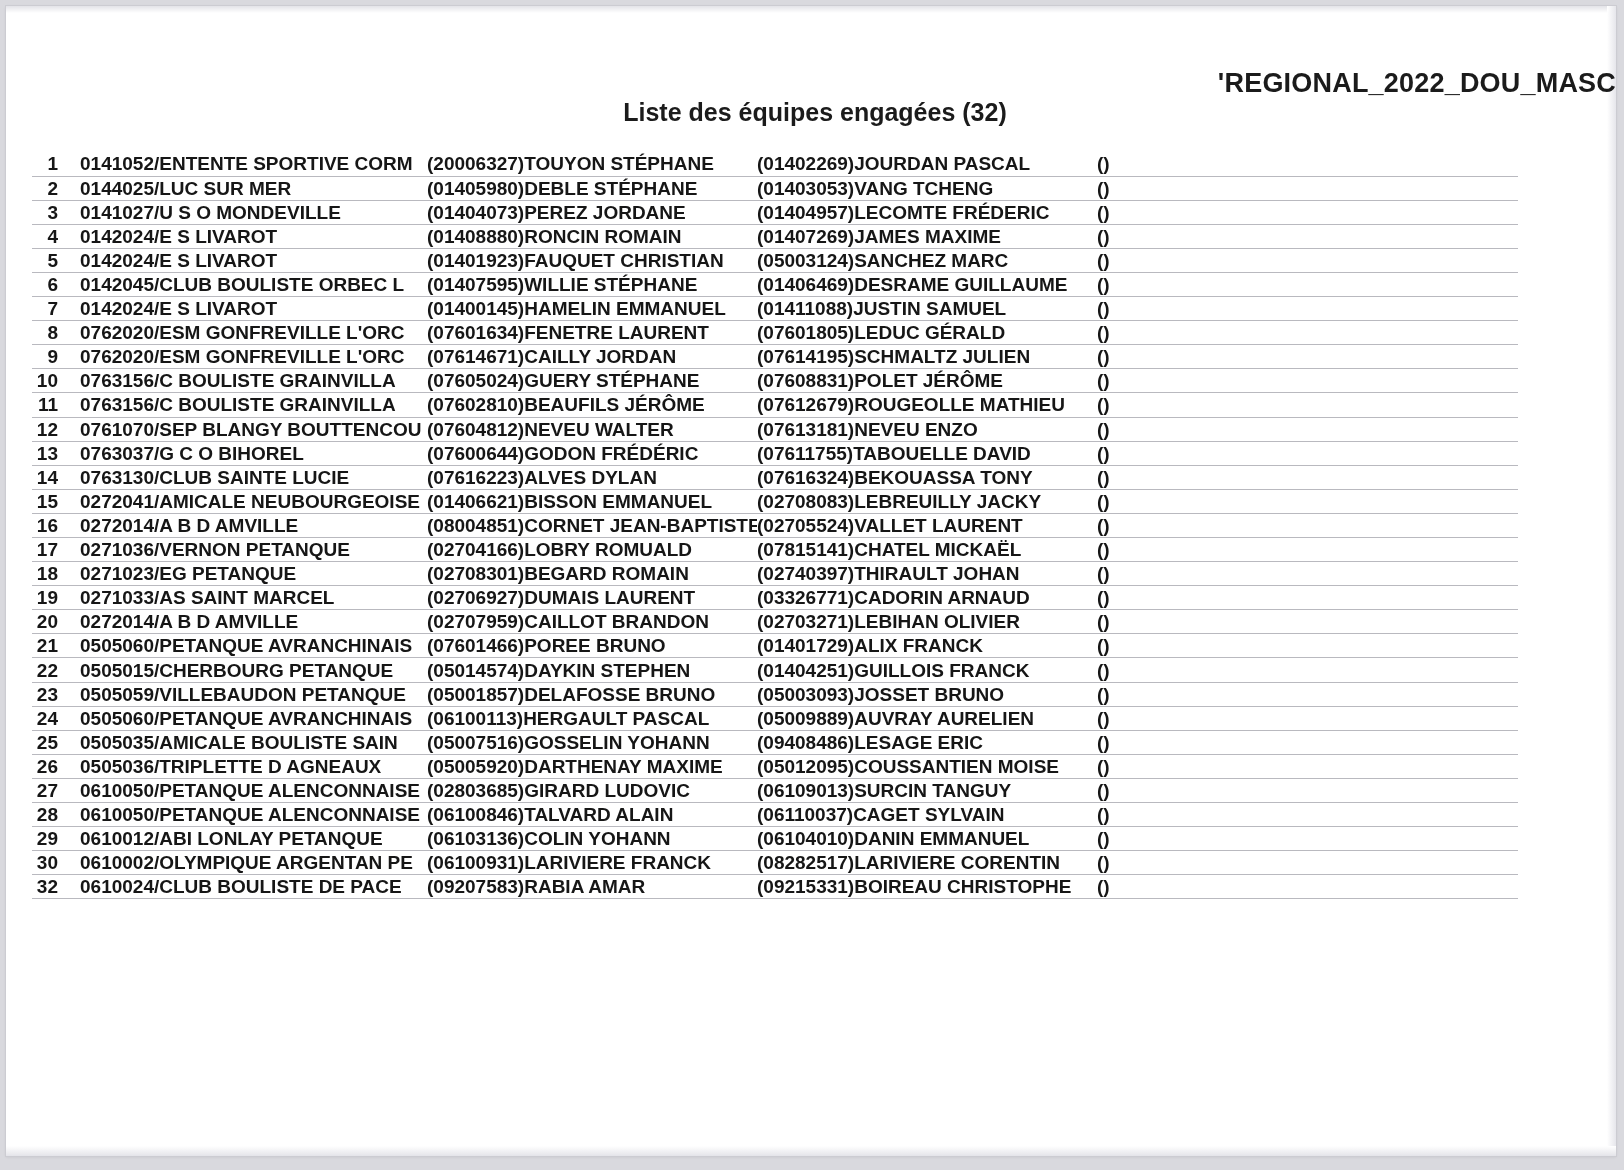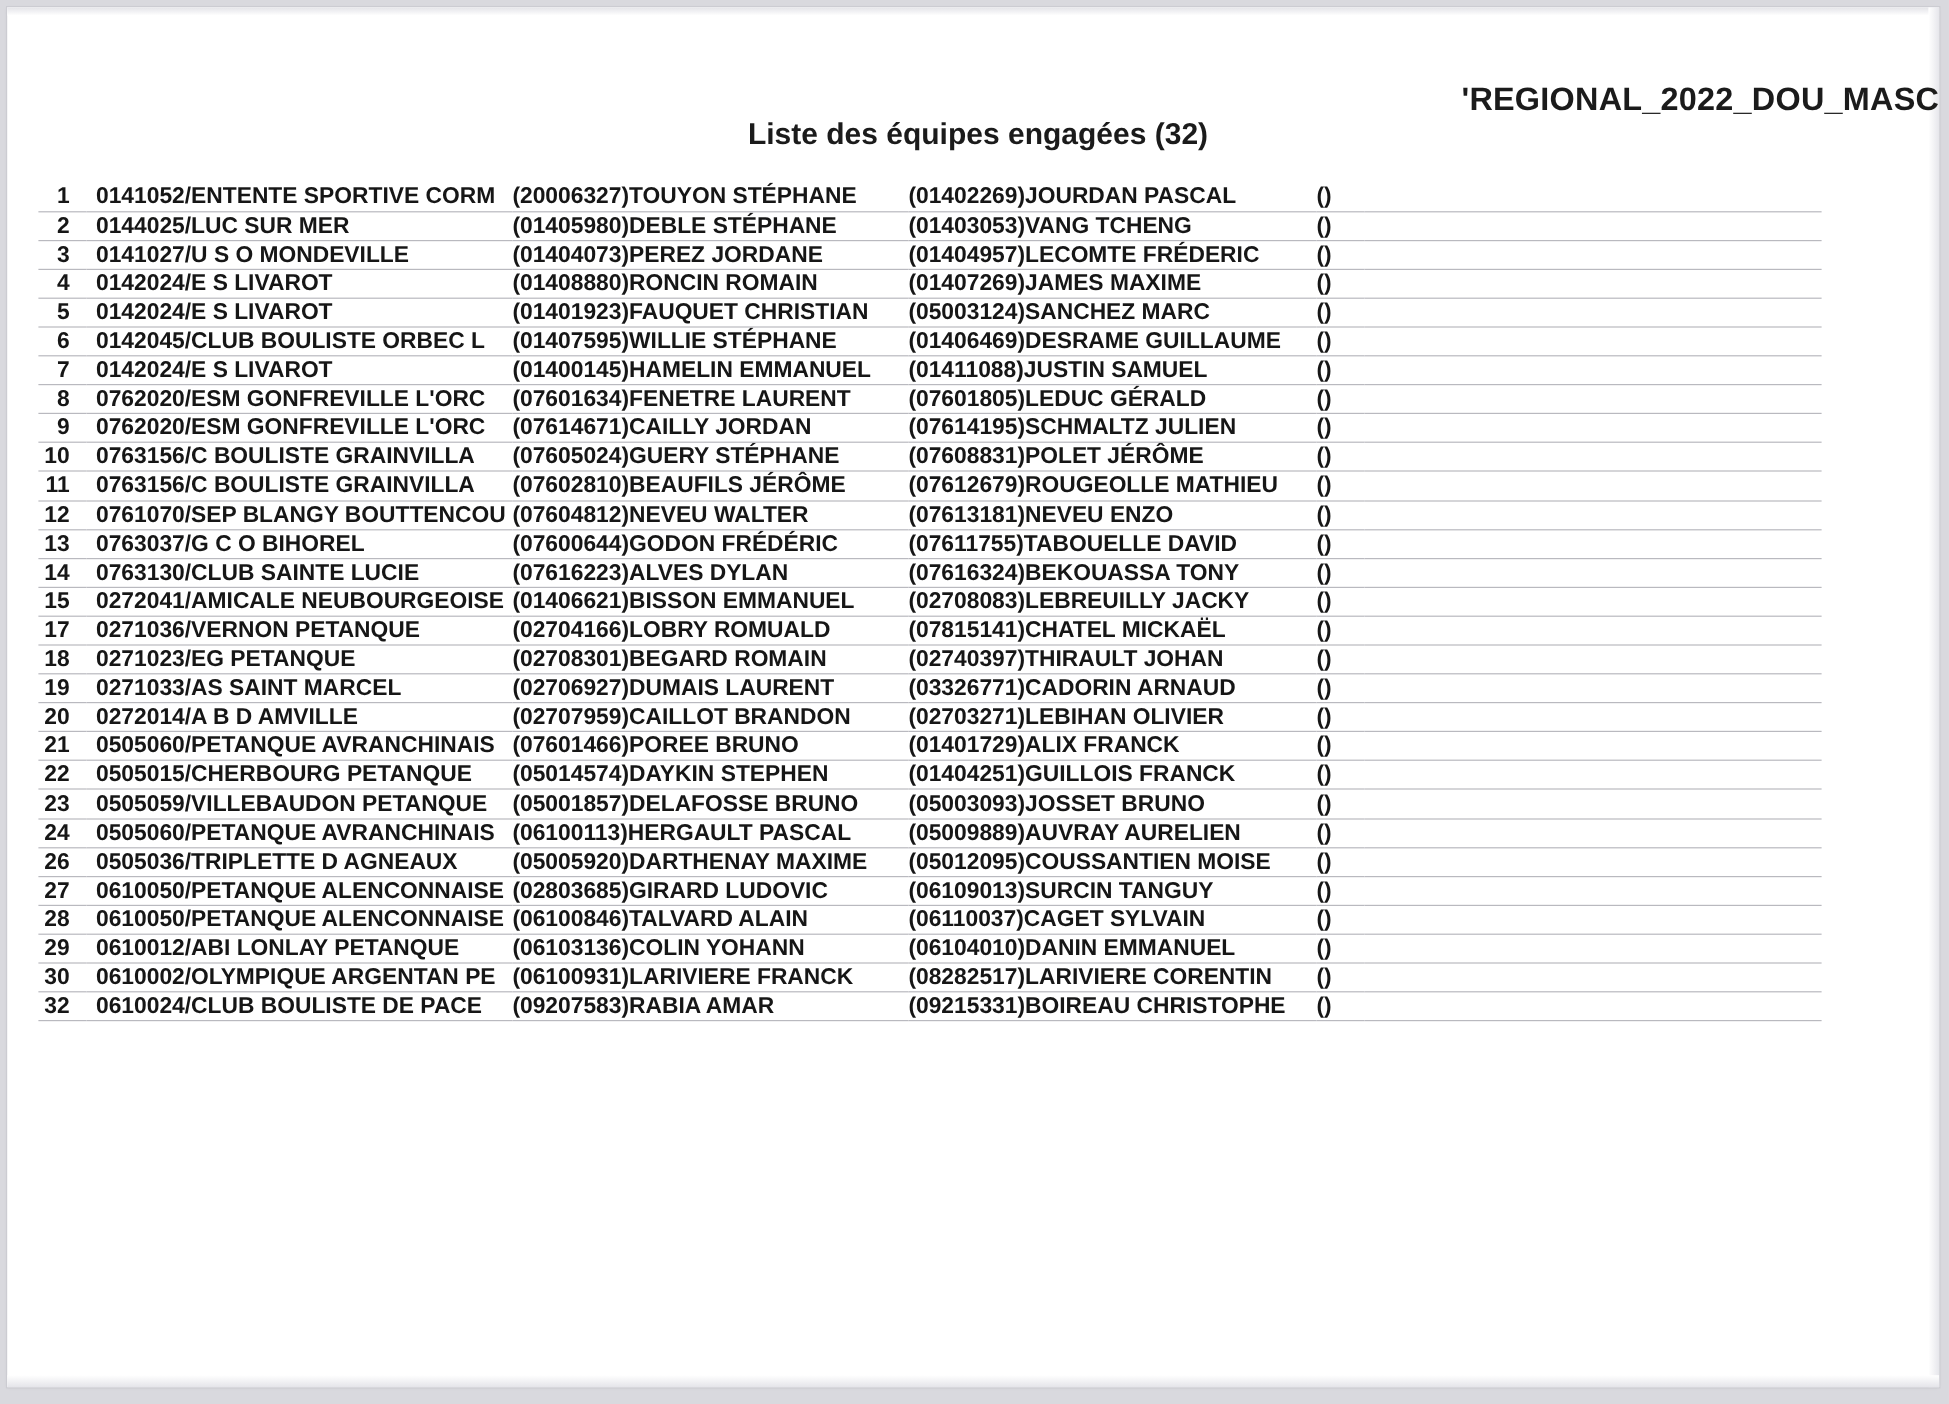--- a/index.html
+++ b/index.html
@@ -250,20 +250,28 @@
         </tr>
         <tr>
           <td class="c-rank">15</td>
           <td class="c-club">0272041/AMICALE NEUBOURGEOISE</td>
           <td class="c-p1">(01406621)BISSON EMMANUEL</td>
           <td class="c-p2">(02708083)LEBREUILLY JACKY</td>
           <td class="c-paren">()</td>
           <td class="c-tail"></td>
         </tr>
         <tr>
+          <td class="c-rank">16</td>
+          <td class="c-club">0272014/A B D AMVILLE</td>
+          <td class="c-p1">(08004851)CORNET JEAN-BAPTISTE</td>
+          <td class="c-p2">(02705524)VALLET LAURENT</td>
+          <td class="c-paren">()</td>
+          <td class="c-tail"></td>
+        </tr>
+        <tr>
           <td class="c-rank">17</td>
           <td class="c-club">0271036/VERNON PETANQUE</td>
           <td class="c-p1">(02704166)LOBRY ROMUALD</td>
           <td class="c-p2">(07815141)CHATEL MICKAËL</td>
           <td class="c-paren">()</td>
           <td class="c-tail"></td>
         </tr>
         <tr>
           <td class="c-rank">18</td>
           <td class="c-club">0271023/EG PETANQUE</td>
@@ -314,20 +322,28 @@
         </tr>
         <tr>
           <td class="c-rank">24</td>
           <td class="c-club">0505060/PETANQUE AVRANCHINAIS</td>
           <td class="c-p1">(06100113)HERGAULT PASCAL</td>
           <td class="c-p2">(05009889)AUVRAY AURELIEN</td>
           <td class="c-paren">()</td>
           <td class="c-tail"></td>
         </tr>
         <tr>
+          <td class="c-rank">25</td>
+          <td class="c-club">0505035/AMICALE BOULISTE SAIN</td>
+          <td class="c-p1">(05007516)GOSSELIN YOHANN</td>
+          <td class="c-p2">(09408486)LESAGE ERIC</td>
+          <td class="c-paren">()</td>
+          <td class="c-tail"></td>
+        </tr>
+        <tr>
           <td class="c-rank">26</td>
           <td class="c-club">0505036/TRIPLETTE D AGNEAUX</td>
           <td class="c-p1">(05005920)DARTHENAY MAXIME</td>
           <td class="c-p2">(05012095)COUSSANTIEN MOISE</td>
           <td class="c-paren">()</td>
           <td class="c-tail"></td>
         </tr>
         <tr>
           <td class="c-rank">27</td>
           <td class="c-club">0610050/PETANQUE ALENCONNAISE</td>

